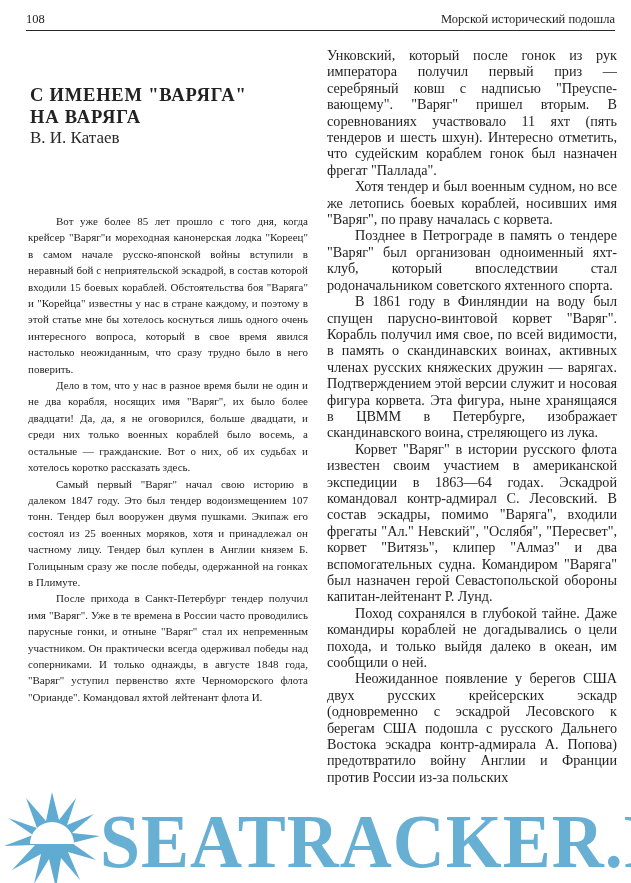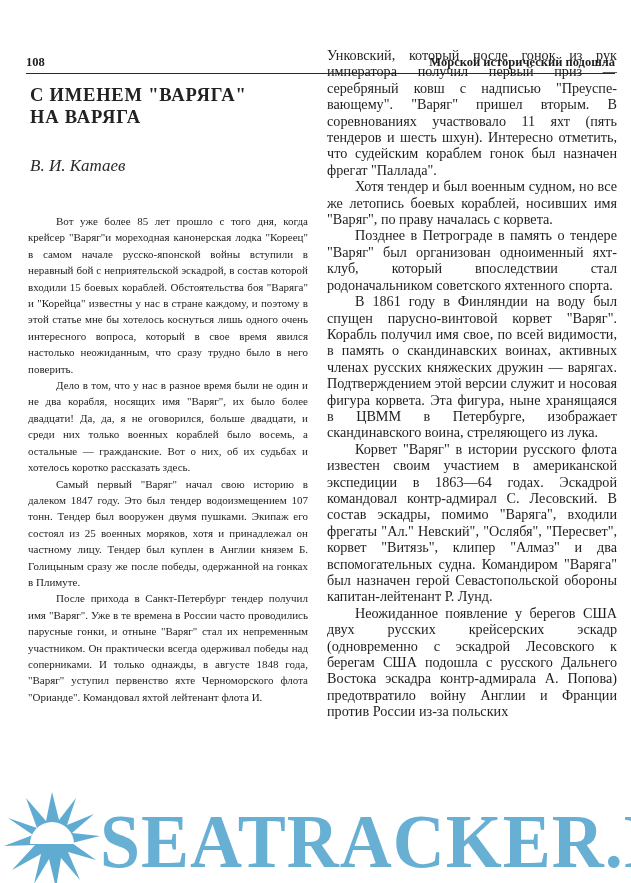--- a/index.html
+++ b/index.html
@@ -5,33 +5,33 @@
   html, body { margin: 0; padding: 0; background: #ffffff; }
   body {
     width: 631px; height: 883px; position: relative; overflow: hidden;
     font-family: "Liberation Serif", "DejaVu Serif", serif;
     color: #1e1e1e;
   }
   .page { position: absolute; left: 0; top: 0; width: 631px; height: 883px; }
   .running-head {
     position: absolute; left: 26px; top: 8px; width: 589px; height: 22px;
     border-bottom: 1.5px solid #2a2a2a;
-    font-size: 12.5px; font-weight: bold; margin-top: 43px;
+    font-size: 12.5px; font-weight: normal;
   }
   .running-head .num { position: absolute; left: 0; top: 4px; }
   .running-head .journal { position: absolute; right: 0; top: 4px; }
 
   .title {
     position: absolute; left: 30px; top: 84px; width: 260px;
     font-size: 18.5px; font-weight: bold; line-height: 22px; letter-spacing: 0.8px;
     color: #222;
   }
   .author {
-    position: absolute; left: 30px; top: 156px;
-    font-size: 17px; font-style: italic; color: #2a2a2a;
+    position: absolute; left: 30px; top: 128px;
+    font-size: 17px; color: #2a2a2a;
   }
   .left-body { position: absolute; left: 28px; top: 213px; width: 280px; font-size: 11px; line-height: 16.4px; }
   .right-body { position: absolute; left: 327px; top: 47px; width: 290px; font-size: 14.2px; line-height: 16.4px; }
   p.para { margin: 0; text-align: justify; text-indent: 28px; hyphens: manual; }
   p.para.cont { text-indent: 0; }
 
   .watermark { position: absolute; left: 0; top: 790px; width: 631px; height: 93px; pointer-events: none; }
   .wm-text {
     position: absolute; left: 100px; top: 806px;
     font-family: "Liberation Serif", "DejaVu Serif", serif;
@@ -63,20 +63,21 @@
     <p class="para">Самый первый "Варяг" начал свою историю в далеком 1847 году. Это был тендер водоизмещением 107 тонн. Тендер был вооружен двумя пушками. Экипаж его состоял из 25 военных моряков, хотя и принадлежал он частному лицу. Тендер был куплен в Англии князем  Б. Голицы­ным  сразу же после победы, одержанной на гонках в Плимуте.</p>
     <p class="para">После прихода в Санкт-Петербург тендер получил имя "Варяг". Уже в те времена в России часто проводились парусные гонки, и отныне "Варяг" стал их непременным участником. Он практиче­ски всегда одерживал победы над со­перниками. И только однажды, в августе 1848 года, "Варяг" уступил первенство яхте Черноморского флота "Ориандe". Командовал яхтой лейтенант флота И.</p>
   </div>
 
   <div class="right-body">
     <p class="para cont">Унковский, который после гонок из рук императора получил первый приз — серебряный ковш с надписью "Преуспе­вающему". "Варяг" пришел вторым. В соревнованиях участвовало 11 яхт (пять тендеров и шесть шхун). Интересно отме­тить, что судейским кораблем гонок был назначен фрегат "Паллада".</p>
     <p class="para">Хотя тендер и был военным судном, но все же летопись боевых кораблей, но­сивших имя "Варяг", по праву началась с корвета.</p>
     <p class="para">Позднее в Петрограде в память о тендере "Варяг" был организован одно­именный яхт-клуб, который впоследст­вии стал родоначальником советского ях­тенного спорта.</p>
     <p class="para">В  1861 году в Финляндии на воду был спущен парусно-винтовой корвет "Варяг". Корабль получил имя свое, по всей видимости, в память о скандинав­ских воинах, активных членах русских княжеских   дружин — варягах.   Под­тверждением этой версии служит и носо­вая фигура корвета.  Эта фигура, ныне хранящаяся в ЦВММ в Петербурге, изображает скандинавского воина, стре­ляющего из лука.</p>
     <p class="para">Корвет "Варяг" в истории русского флота известен своим участием в американской экспедиции в 1863—64 го­дах. Эскадрой командовал контр-адмирал С. Лесовский. В состав эскадры, помимо "Варяга", входили фрегаты "Ал." Нев­ский", "Ослябя", "Пересвет", корвет "Ви­тязь", клипер "Алмаз" и два вспомога­тельных судна. Командиром "Варяга" был назначен герой Севастопольской  оборо­ны   капитан-лейтенант Р. Лунд.</p>
+    <p class="para">Поход сохранялся в глубокой тайне. Даже командиры кораблей не догадыва­лись о цели похода, и только выйдя дале­ко в океан, им сообщили о ней.</p>
     <p class="para">Неожиданное появление у берегов США двух русских крейсерских эскадр (одновременно с эскадрой Лесовского к берегам США подошла с русского Даль­него Востока эскадра контр-адмирала А. Попова) предотвратило войну Англии и Франции против России из-за польских</p>
   </div>
 
   <svg class="watermark" viewBox="0 0 631 93" width="631" height="93">
     <g transform="translate(52,50)" fill="rgba(61,153,200,0.82)">
       <polygon points="0,-48 7,-20 24,-42 15,-15 42,-26 20,-7 48,-4 20,3 44,20 16,12 28,40 9,18 4,48 -3,19 -18,44 -11,14 -40,30 -17,5 -48,6 -19,-5 -44,-22 -15,-12 -26,-42 -6,-19"></polygon>
       <path d="M-22,4 A22,22 0 0,1 22,4 Z" fill="#ffffff"></path>
     </g>
   </svg>
   <div class="wm-text">SEATRACKER.RU</div>

